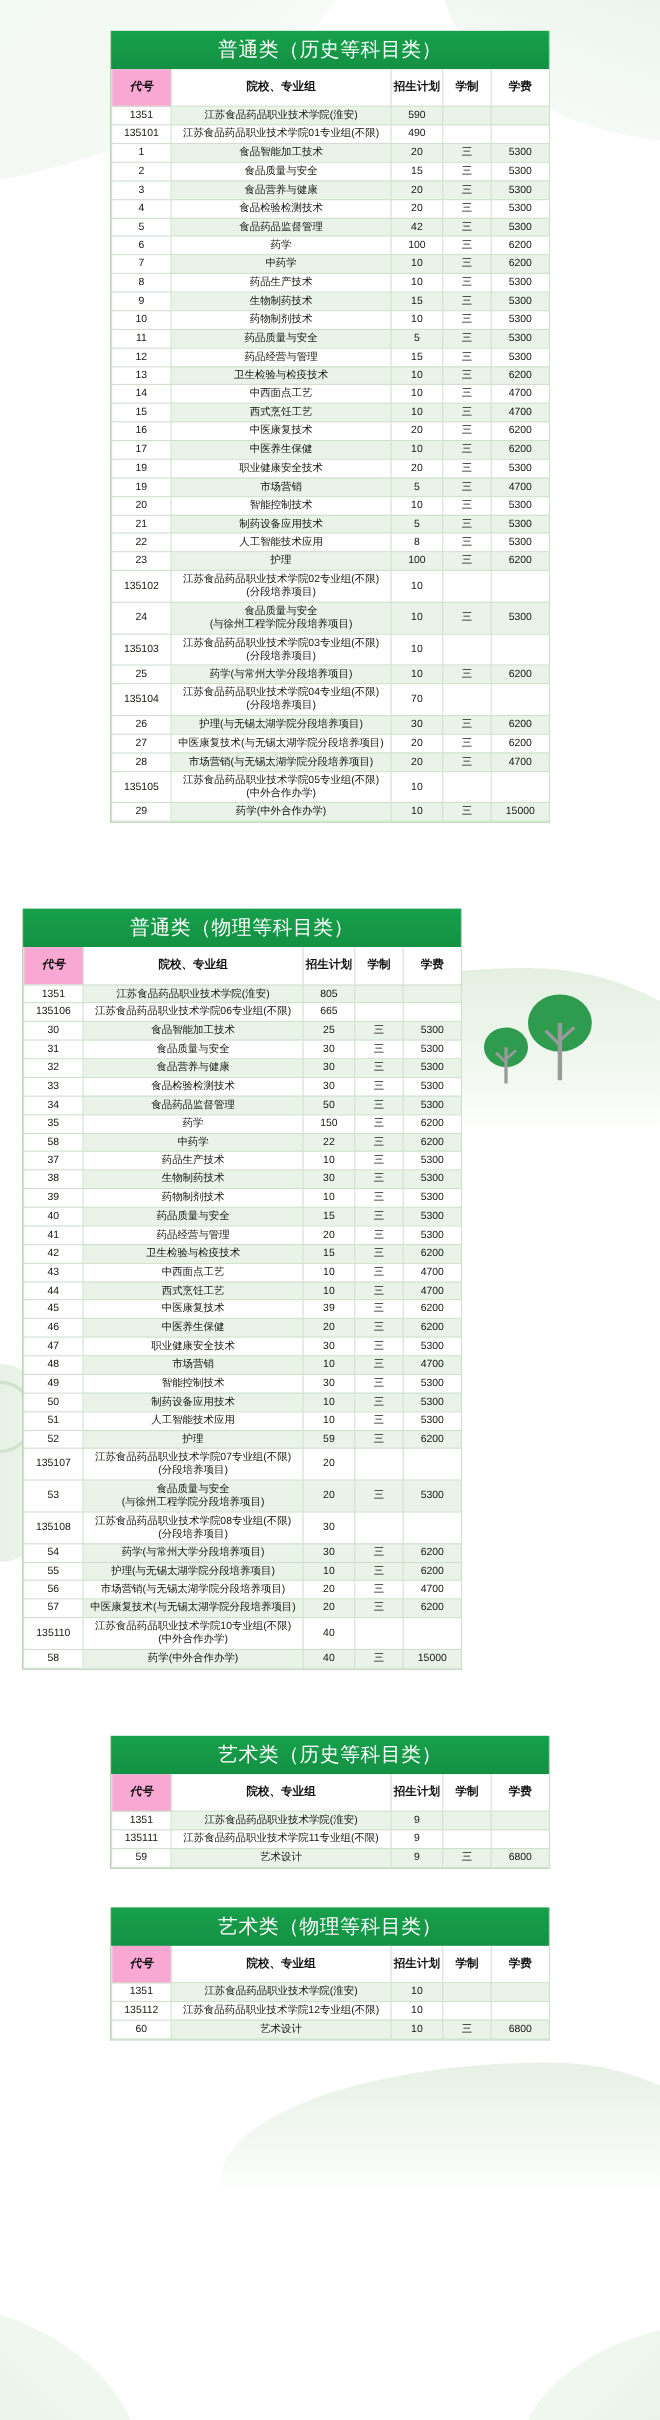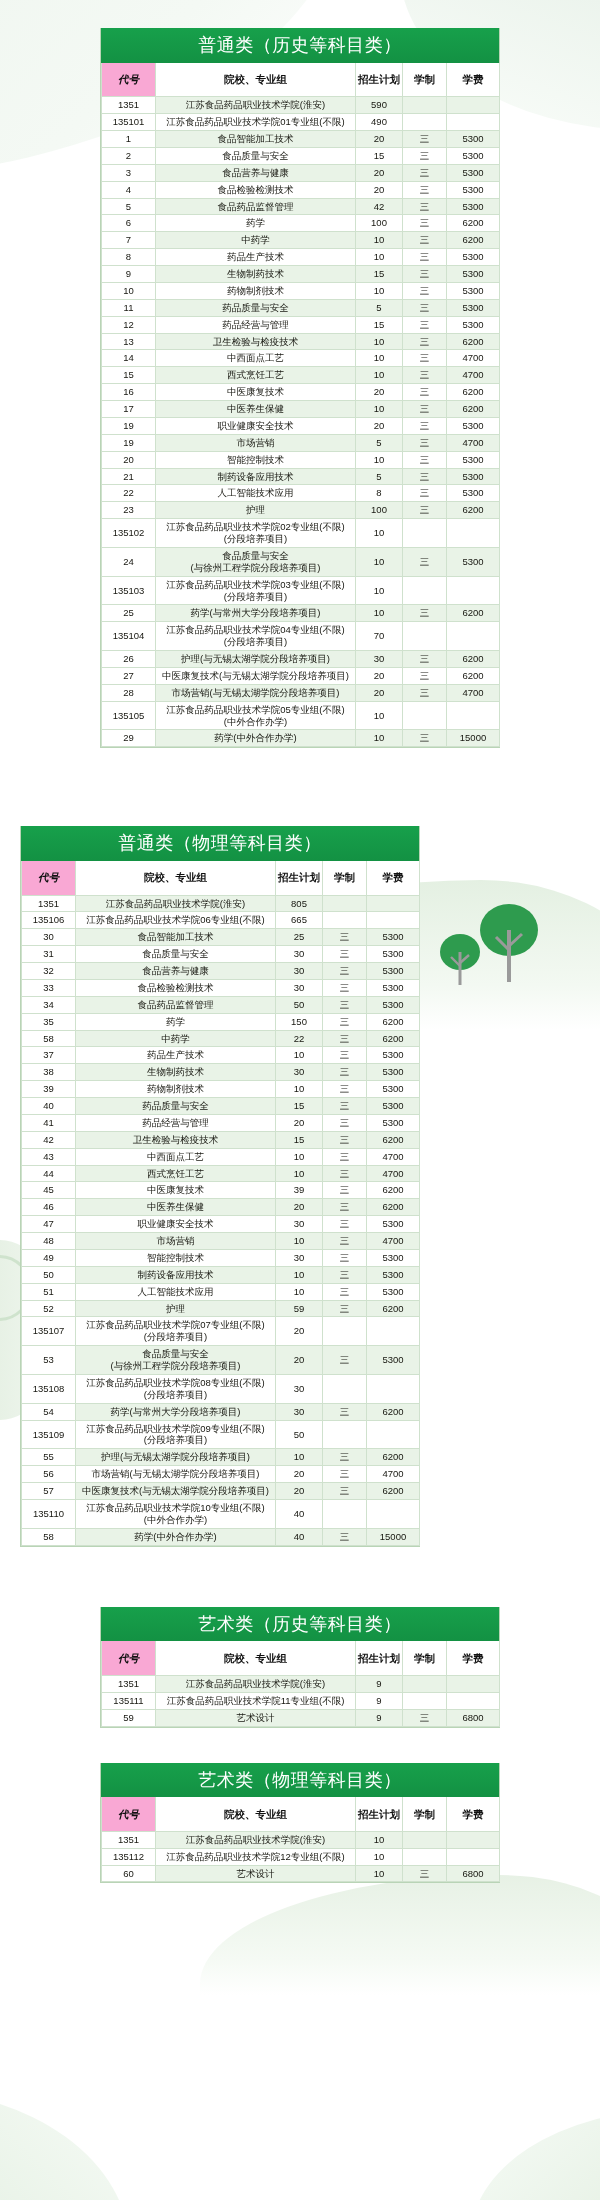--- a/index.html
+++ b/index.html
@@ -674,30 +674,20 @@
             <td class="col-term two-line"></td>
             <td class="col-fee two-line"></td>
           </tr>
           <tr class="alt">
             <td class="col-code c-code-cell">54</td>
             <td class="col-name">药学(与常州大学分段培养项目)</td>
             <td class="col-plan">30</td>
             <td class="col-term">三</td>
             <td class="col-fee">6200</td>
           </tr>
-          <tr>
-            <td class="col-code c-code-cell two-line">135109</td>
-            <td class="col-name two-line">
-              <span class="sub">江苏食品药品职业技术学院09专业组(不限)</span>
-              <span class="sub">(分段培养项目)</span>
-            </td>
-            <td class="col-plan two-line">50</td>
-            <td class="col-term two-line"></td>
-            <td class="col-fee two-line"></td>
-          </tr>
           <tr class="alt">
             <td class="col-code c-code-cell">55</td>
             <td class="col-name">护理(与无锡太湖学院分段培养项目)</td>
             <td class="col-plan">10</td>
             <td class="col-term">三</td>
             <td class="col-fee">6200</td>
           </tr>
           <tr>
             <td class="col-code c-code-cell">56</td>
             <td class="col-name">市场营销(与无锡太湖学院分段培养项目)</td>

